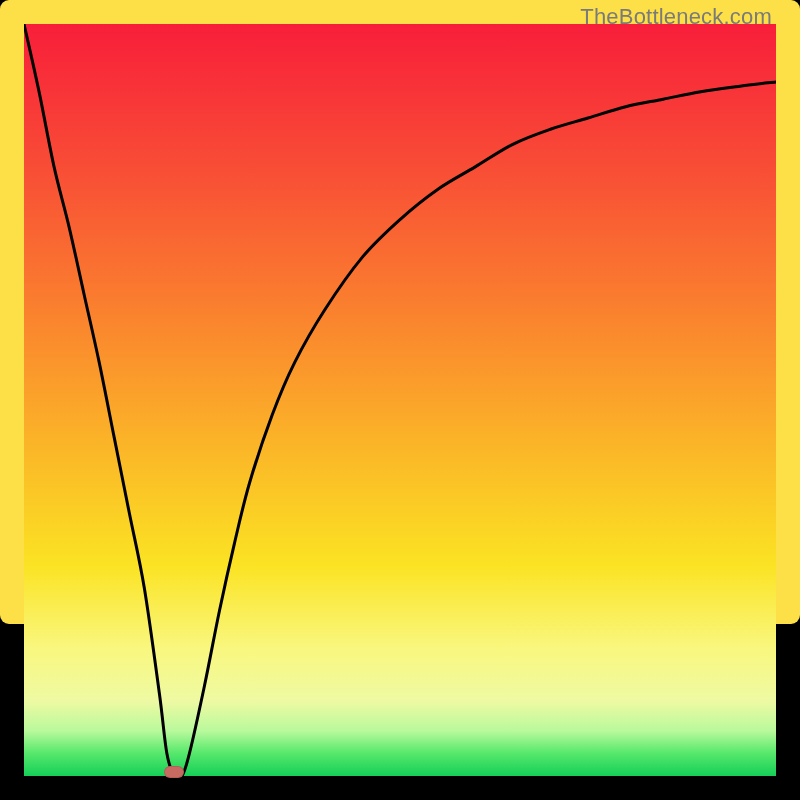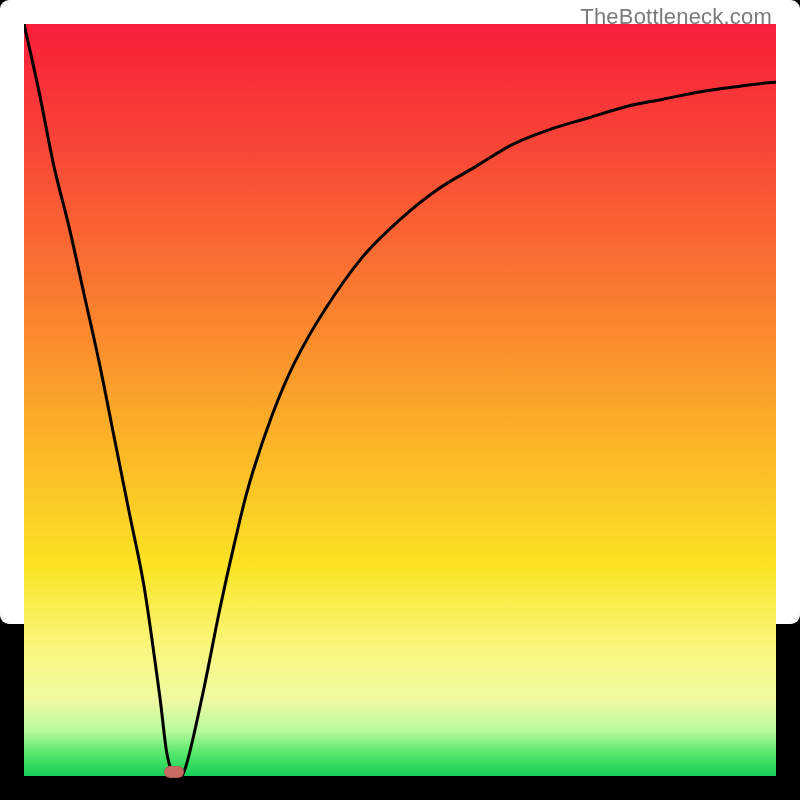--- a/index.html
+++ b/index.html
@@ -8,21 +8,21 @@
     width: 800px;
     height: 800px;
     overflow: hidden;
     background: #000;
     font-family: Arial, Helvetica, sans-serif;
   }
   .frame {
     position: relative;
     width: 800px;
     height: 624px;
-    background: #ffffff;
+    background: #fde047;
     border-radius: 9px;
   }
   .plot {
     position: absolute;
     left: 24px;
     top: 24px;
     width: 752px;
     height: 752px;
     
     background: linear-gradient(

